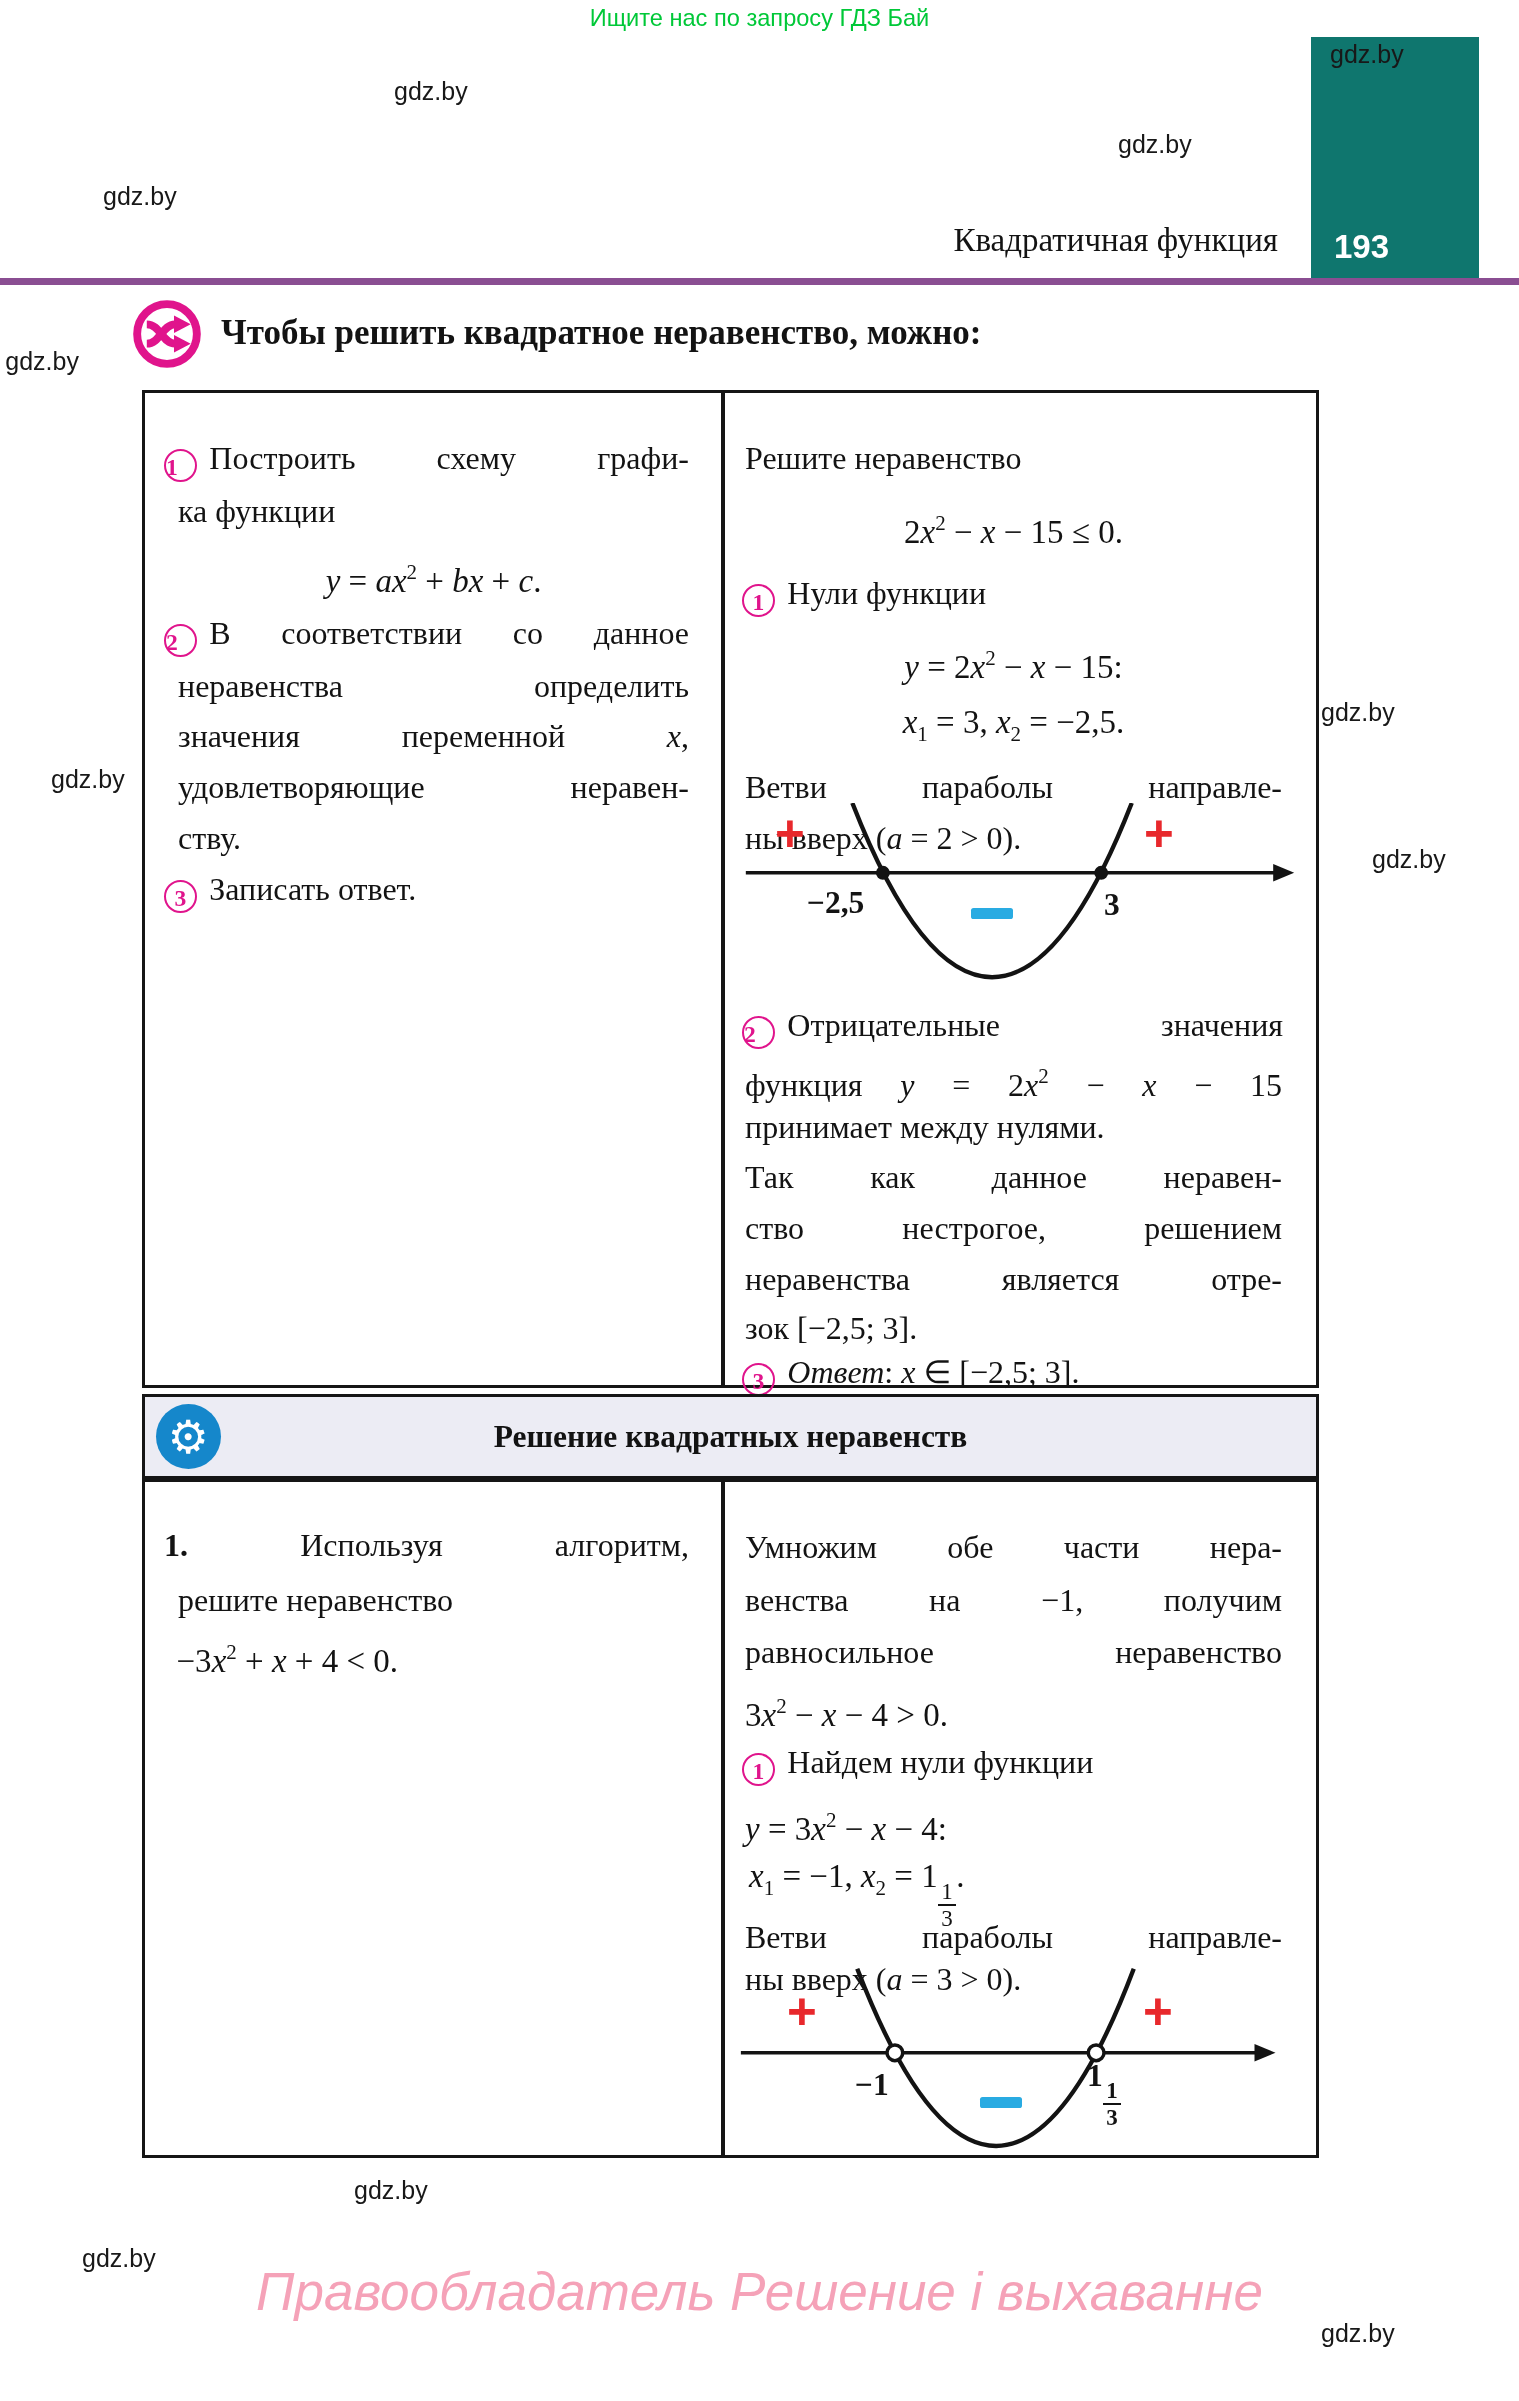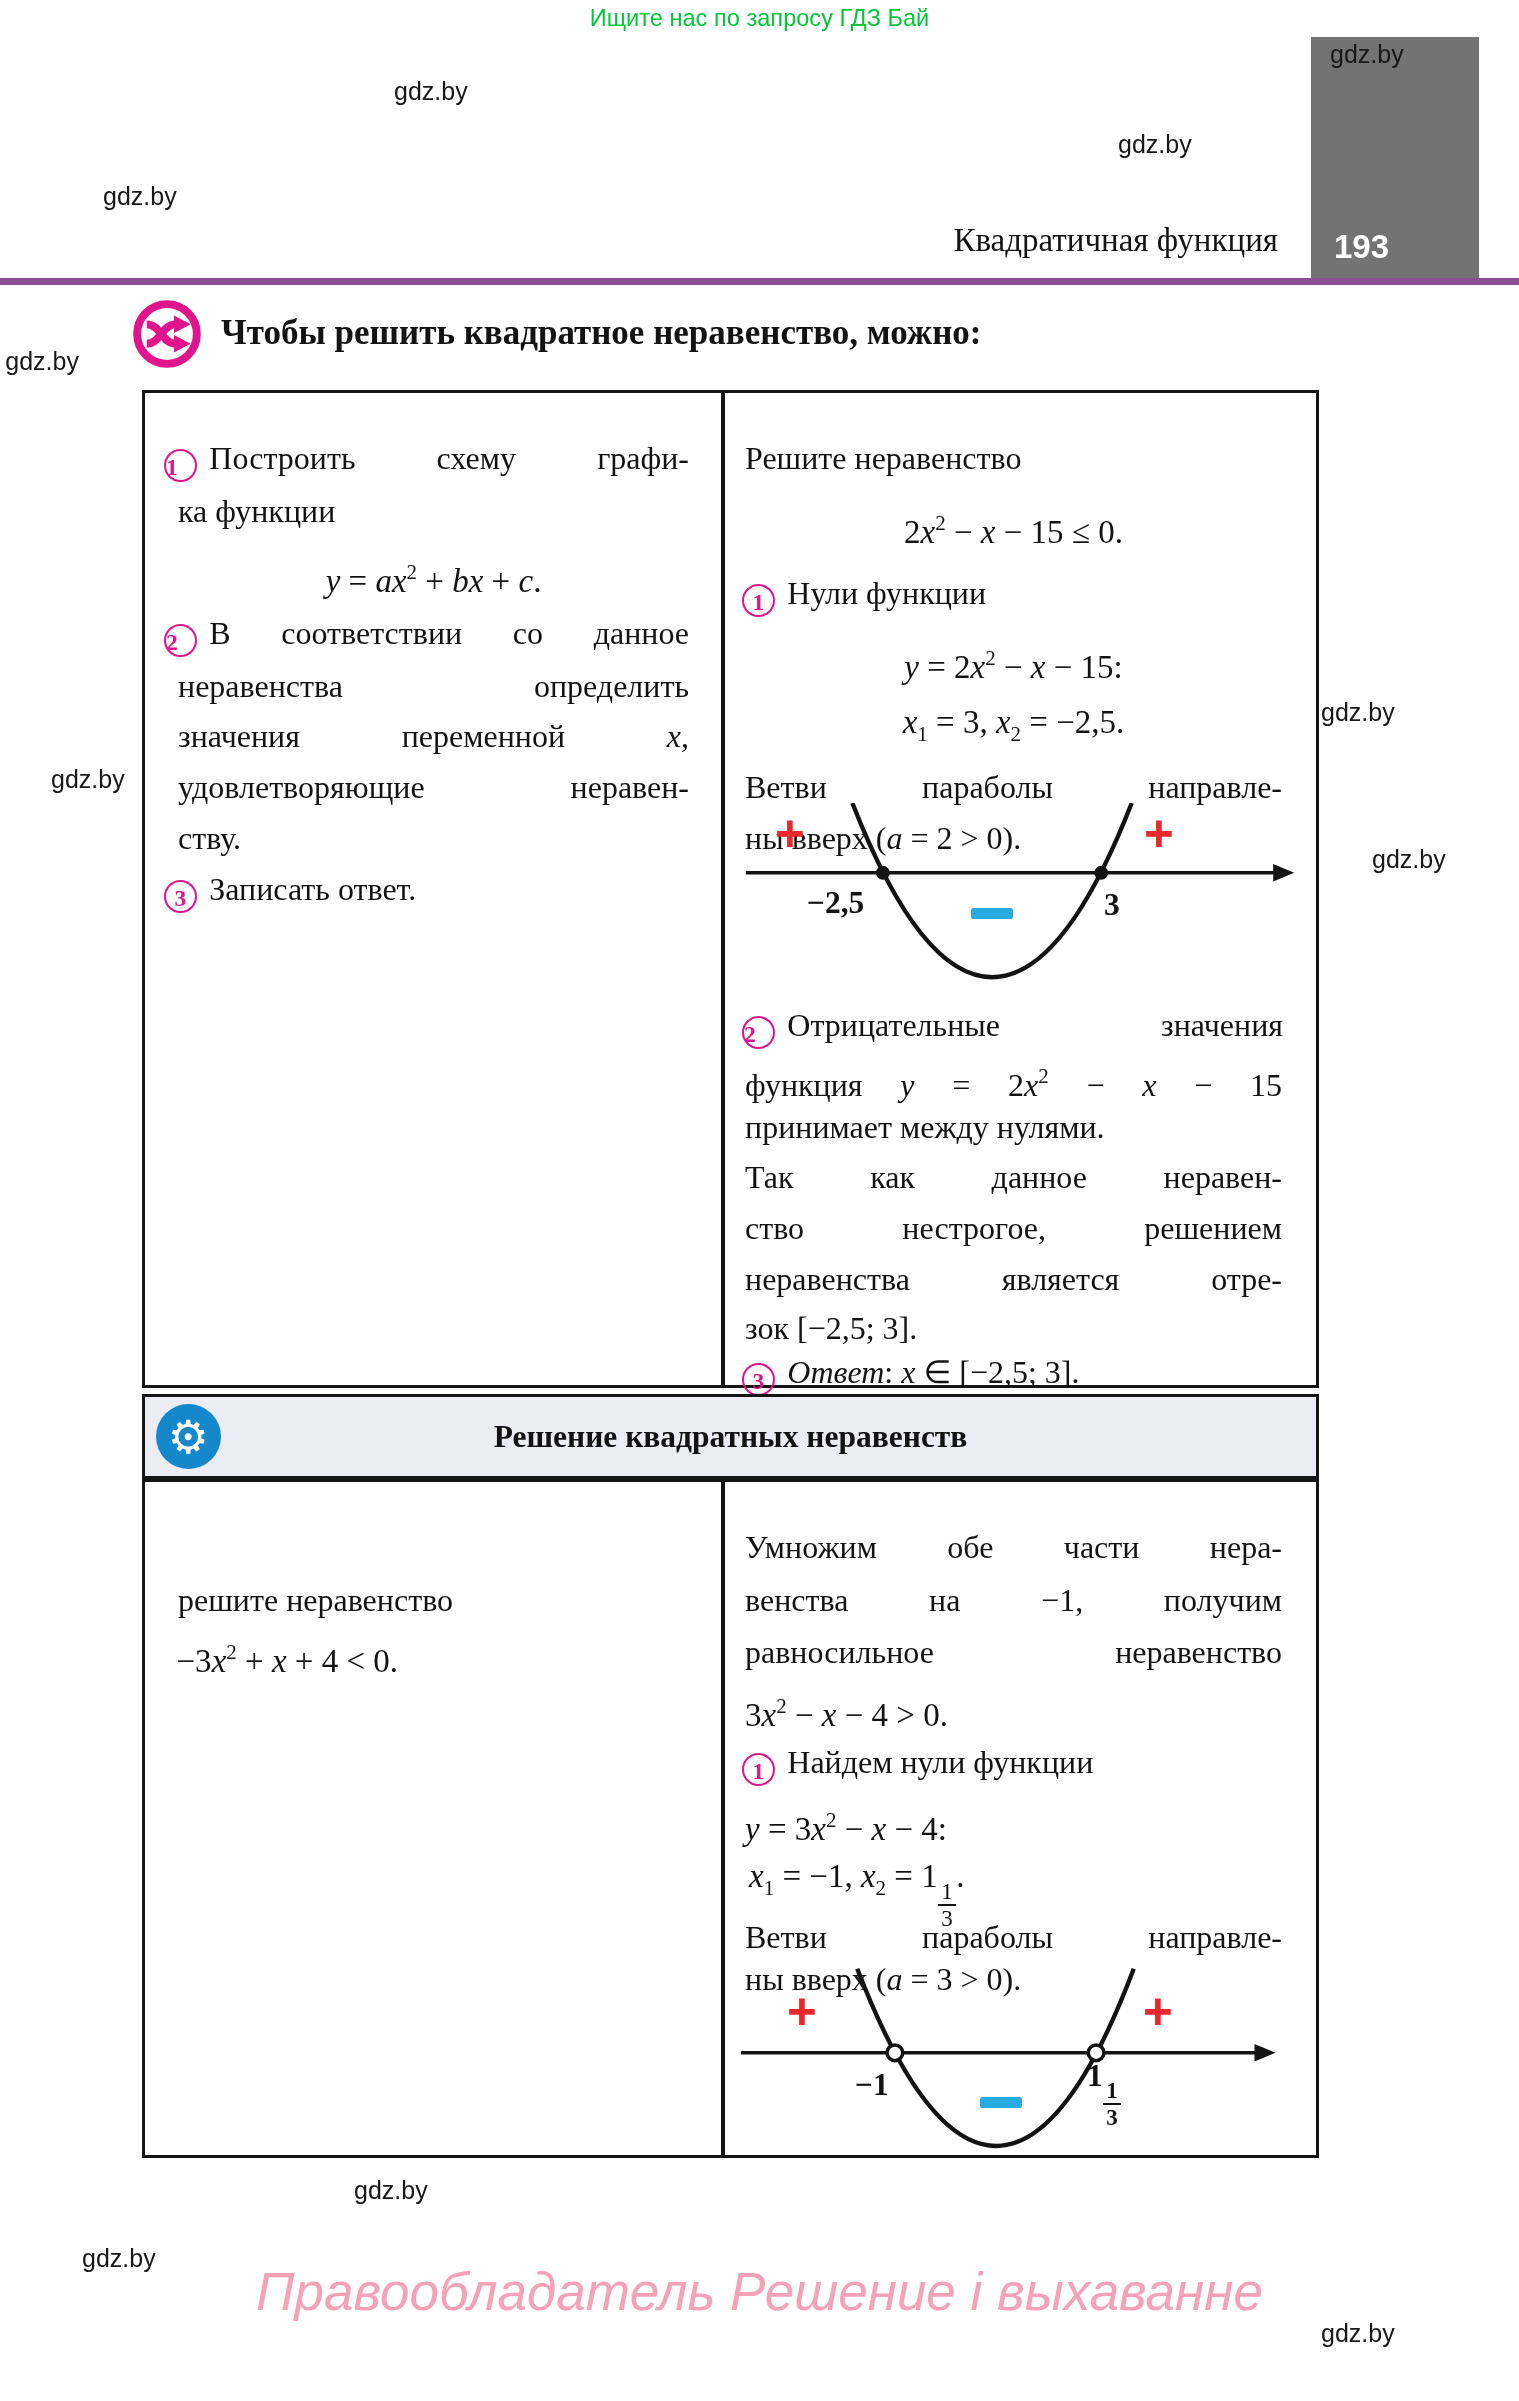--- a/index.html
+++ b/index.html
@@ -24,21 +24,21 @@
   .wm{position:absolute;font-family:"Liberation Sans",sans-serif;font-size:25px;color:#181818;white-space:nowrap;}
   .w1{left:394px;top:77px}.w2{left:103px;top:182px}.w3{left:1118px;top:130px}.w4{left:1330px;top:40px}
   .w5{left:5.3px;top:347px}.w6{left:558px;top:492px}.w7{left:1099px;top:565px}.w8{left:1321px;top:698px}
   .w9{left:51px;top:765px}.w10{left:1372px;top:845px}.w11{left:970px;top:807px}.w12{left:273px;top:905px}
   .w13{left:180px;top:1190px}.w14{left:786px;top:1348px}.w15{left:1155px;top:1430px}.w16{left:310px;top:1631px}
   .w17{left:1185px;top:1778px}.w18{left:966px;top:1995px}.w19{left:432px;top:2018px}.w20{left:749px;top:2107px}
   .w21{left:354px;top:2176px}.w22{left:82px;top:2244px}.w23{left:1321px;top:2319px}
   
   .promo{position:absolute;left:0;top:5.3px;width:1519px;text-align:center;
          font-family:"Liberation Sans",sans-serif;font-size:23.6px;color:#00c838;}
-  .pagebox{position:absolute;left:1311px;top:37px;width:168px;height:243px;background:#737373;}
+  .pagebox{position:absolute;left:1311px;top:37px;width:168px;height:243px;background:#0f766e;}
   .pagenum{position:absolute;left:23px;top:191px;font-family:"Liberation Sans",sans-serif;
            font-size:33px;font-weight:bold;color:#ffffff;}
   .chapter{position:absolute;top:222px;left:700px;width:578px;text-align:right;font-size:33px;}
   .hline{position:absolute;left:0;top:278px;width:1519px;height:7px;background:#8a4e92;}
   
   .h1icon{position:absolute;left:131px;top:298px;width:72px;height:72px;}
   .h1text{position:absolute;left:221px;top:313px;font-size:35px;font-weight:bold;white-space:nowrap;}
   
   .tbl{position:absolute;border:3.5px solid #151515;background:#fff;box-sizing:border-box;}
   .t1{left:142px;top:390px;width:1177px;height:998px;}
@@ -185,20 +185,21 @@
   <div class="bar2">
     <div class="bar2title">Решение квадратных неравенств</div>
     <div class="gear">
       <span class="gearglyph">⚙</span>
     </div>
   </div>
 
   <div class="tbl t2">
     <div class="divider"></div>
 
+    <div class="line c1 jlast"><span class="bold">1.</span> <span>Используя алгоритм,</span></div>
     <div class="line c2">решите неравенство</div>
     <div class="line c3 fm"><span>−3</span><span class="iv">x</span><span class="sup">2</span><span> + </span><span class="iv">x</span><span> + 4 &lt; 0.</span></div>
 
     <div class="line d1 jlast">Умножим обе части нера-</div>
     <div class="line d2 jlast">венства на −1, получим</div>
     <div class="line d3 jlast">равносильное неравенство</div>
     <div class="line d4 fm"><span>3</span><span class="iv">x</span><span class="sup">2</span><span> − </span><span class="iv">x</span><span> − 4 &gt; 0.</span></div>
     <div class="line d5"><span class="cnum">1</span><span>Найдем нули функции</span></div>
     <div class="line d6 fm"><span class="iv">y</span><span> = 3</span><span class="iv">x</span><span class="sup">2</span><span> − </span><span class="iv">x</span><span> − 4:</span></div>
     <div class="line d7 fm"><span class="iv">x</span><span class="sub">1</span><span> = −1, </span><span class="iv">x</span><span class="sub">2</span><span> = 1</span><span class="frac">

